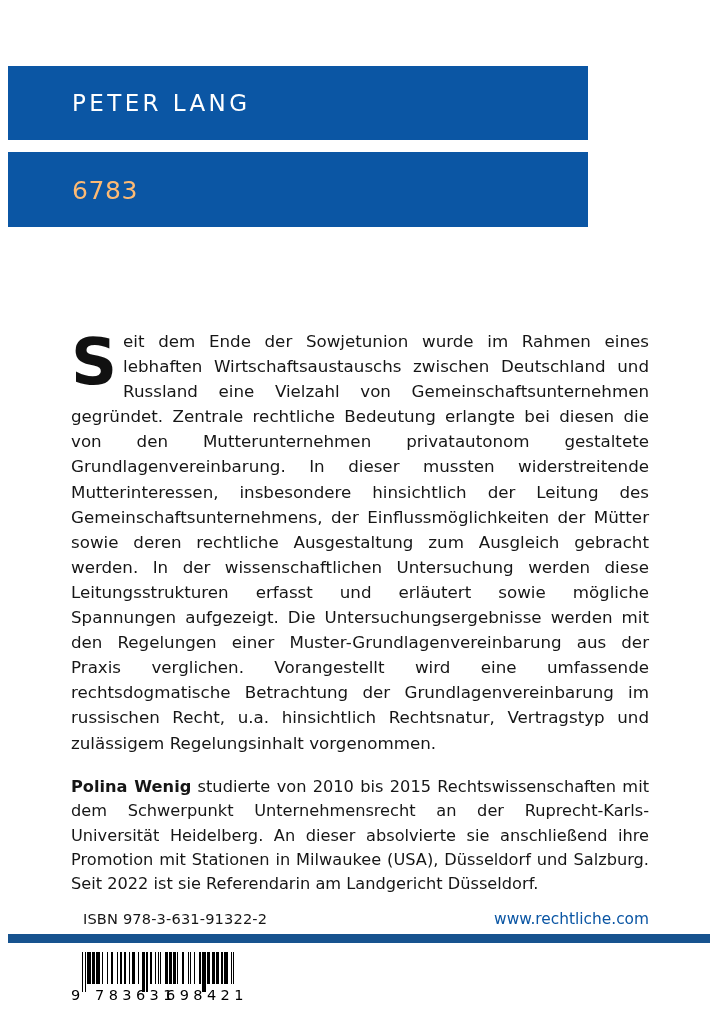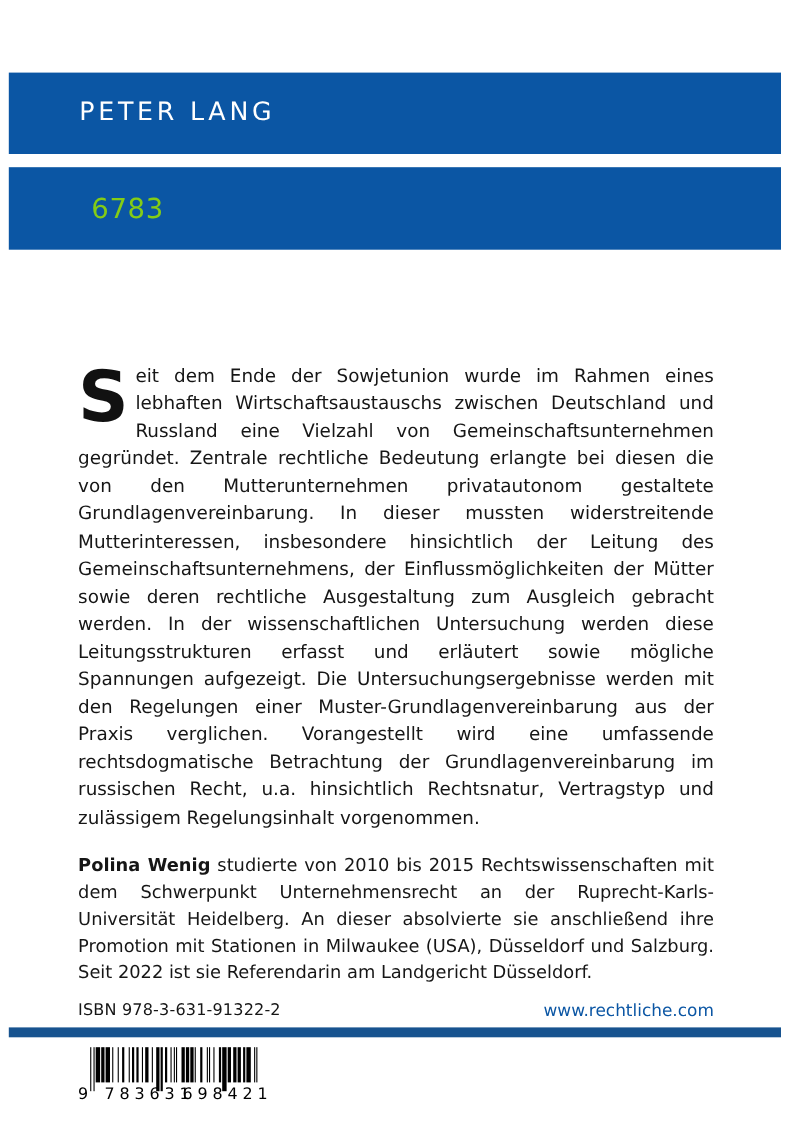--- a/index.html
+++ b/index.html
@@ -21,21 +21,21 @@
   .cover {
     position: absolute;
     inset: 0;
     background: #ffffff;
   }
 
   
   .brand-band {
     position: absolute;
     left: 8px;
-    width: 702px;
+    width: 580px;
     background: #0B56A4;
   }
   .brand-band.top {
     top: 66px;
     height: 74px;
   }
   .brand-band.series {
     top: 152px;
     height: 75px;
   }
@@ -51,27 +51,26 @@
     font-weight: 400;
     line-height: 1;
     white-space: nowrap;
   }
 
   .series-number {
     position: absolute;
     left: 64px;
     top: 50%;
     transform: translateY(-50%);
-    color: #84cc16;
+    color: #fdba74;
     font-size: 25px;
     font-weight: 400;
     letter-spacing: 0.6px;
     line-height: 1;
     white-space: nowrap;
-    margin-left: 11px;
   }
 
   
   .blurb {
     position: absolute;
     left: 71px;
     top: 329px;
     width: 578px;
     font-size: 16.7px;
     line-height: 25.1px;
@@ -110,21 +109,21 @@
   
   .footer-line {
     position: absolute;
     left: 71px;
     width: 578px;
     top: 910px;
     height: 20px;
   }
   .isbn {
     position: absolute;
-    left: 0;
+    left: 12px;
     top: 0;
     font-size: 14.6px;
     letter-spacing: 0.15px;
     color: #161616;
     white-space: nowrap;
   }
   .website {
     position: absolute;
     right: 0;
     top: 0;

